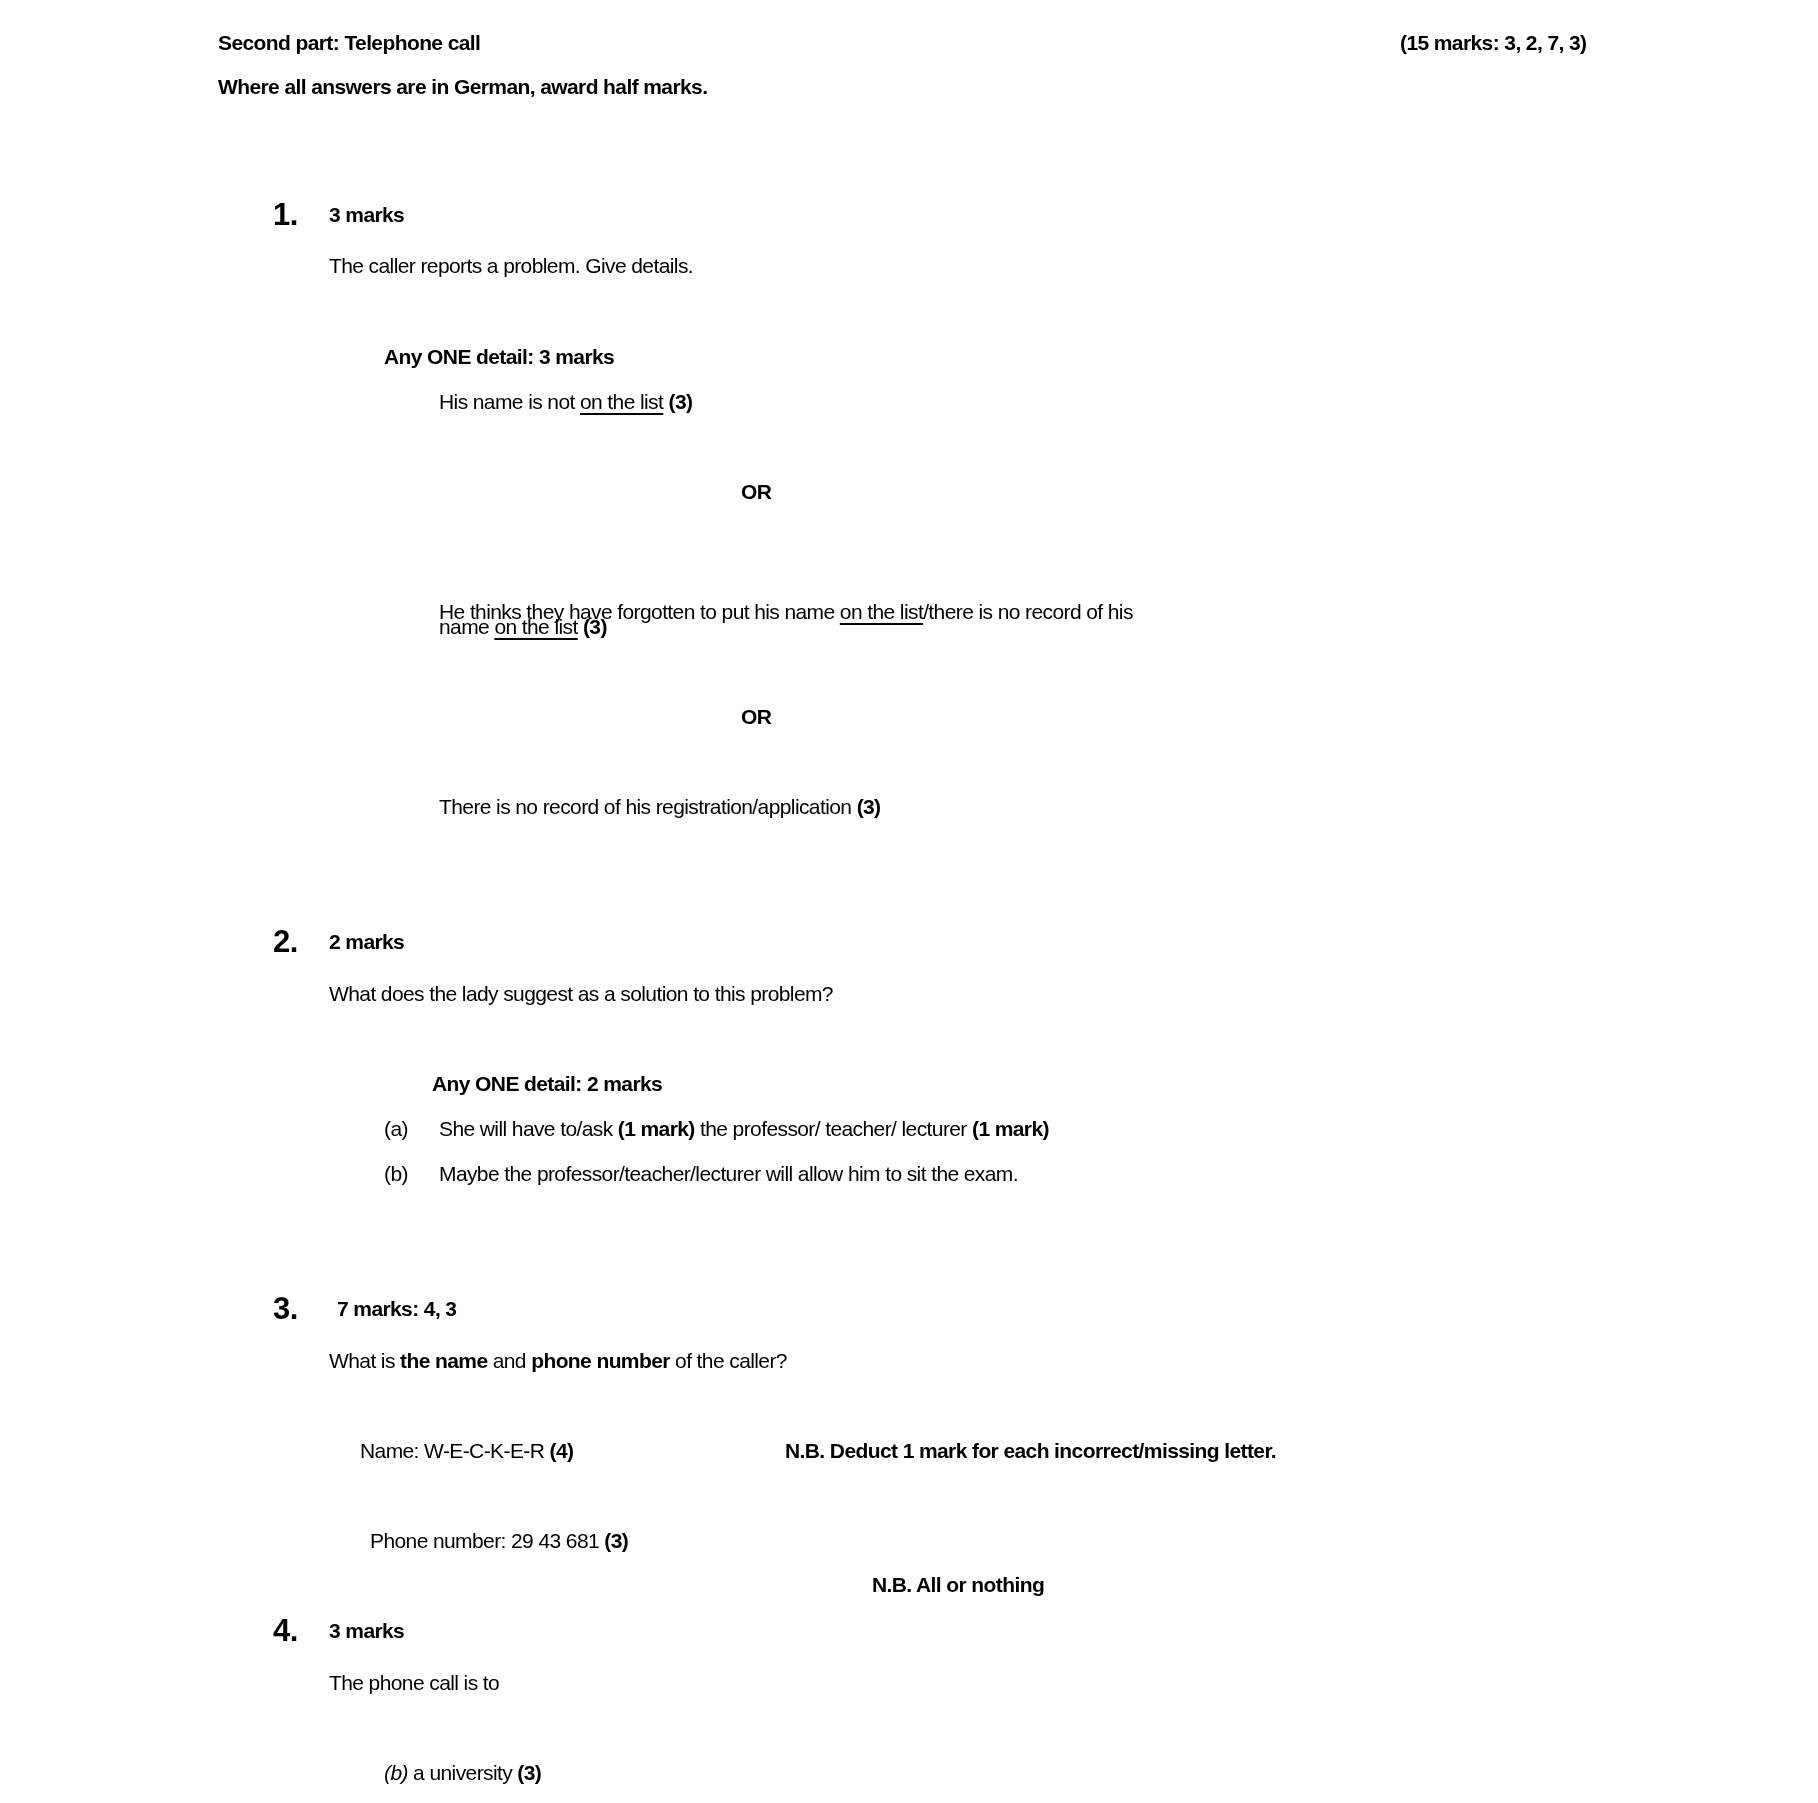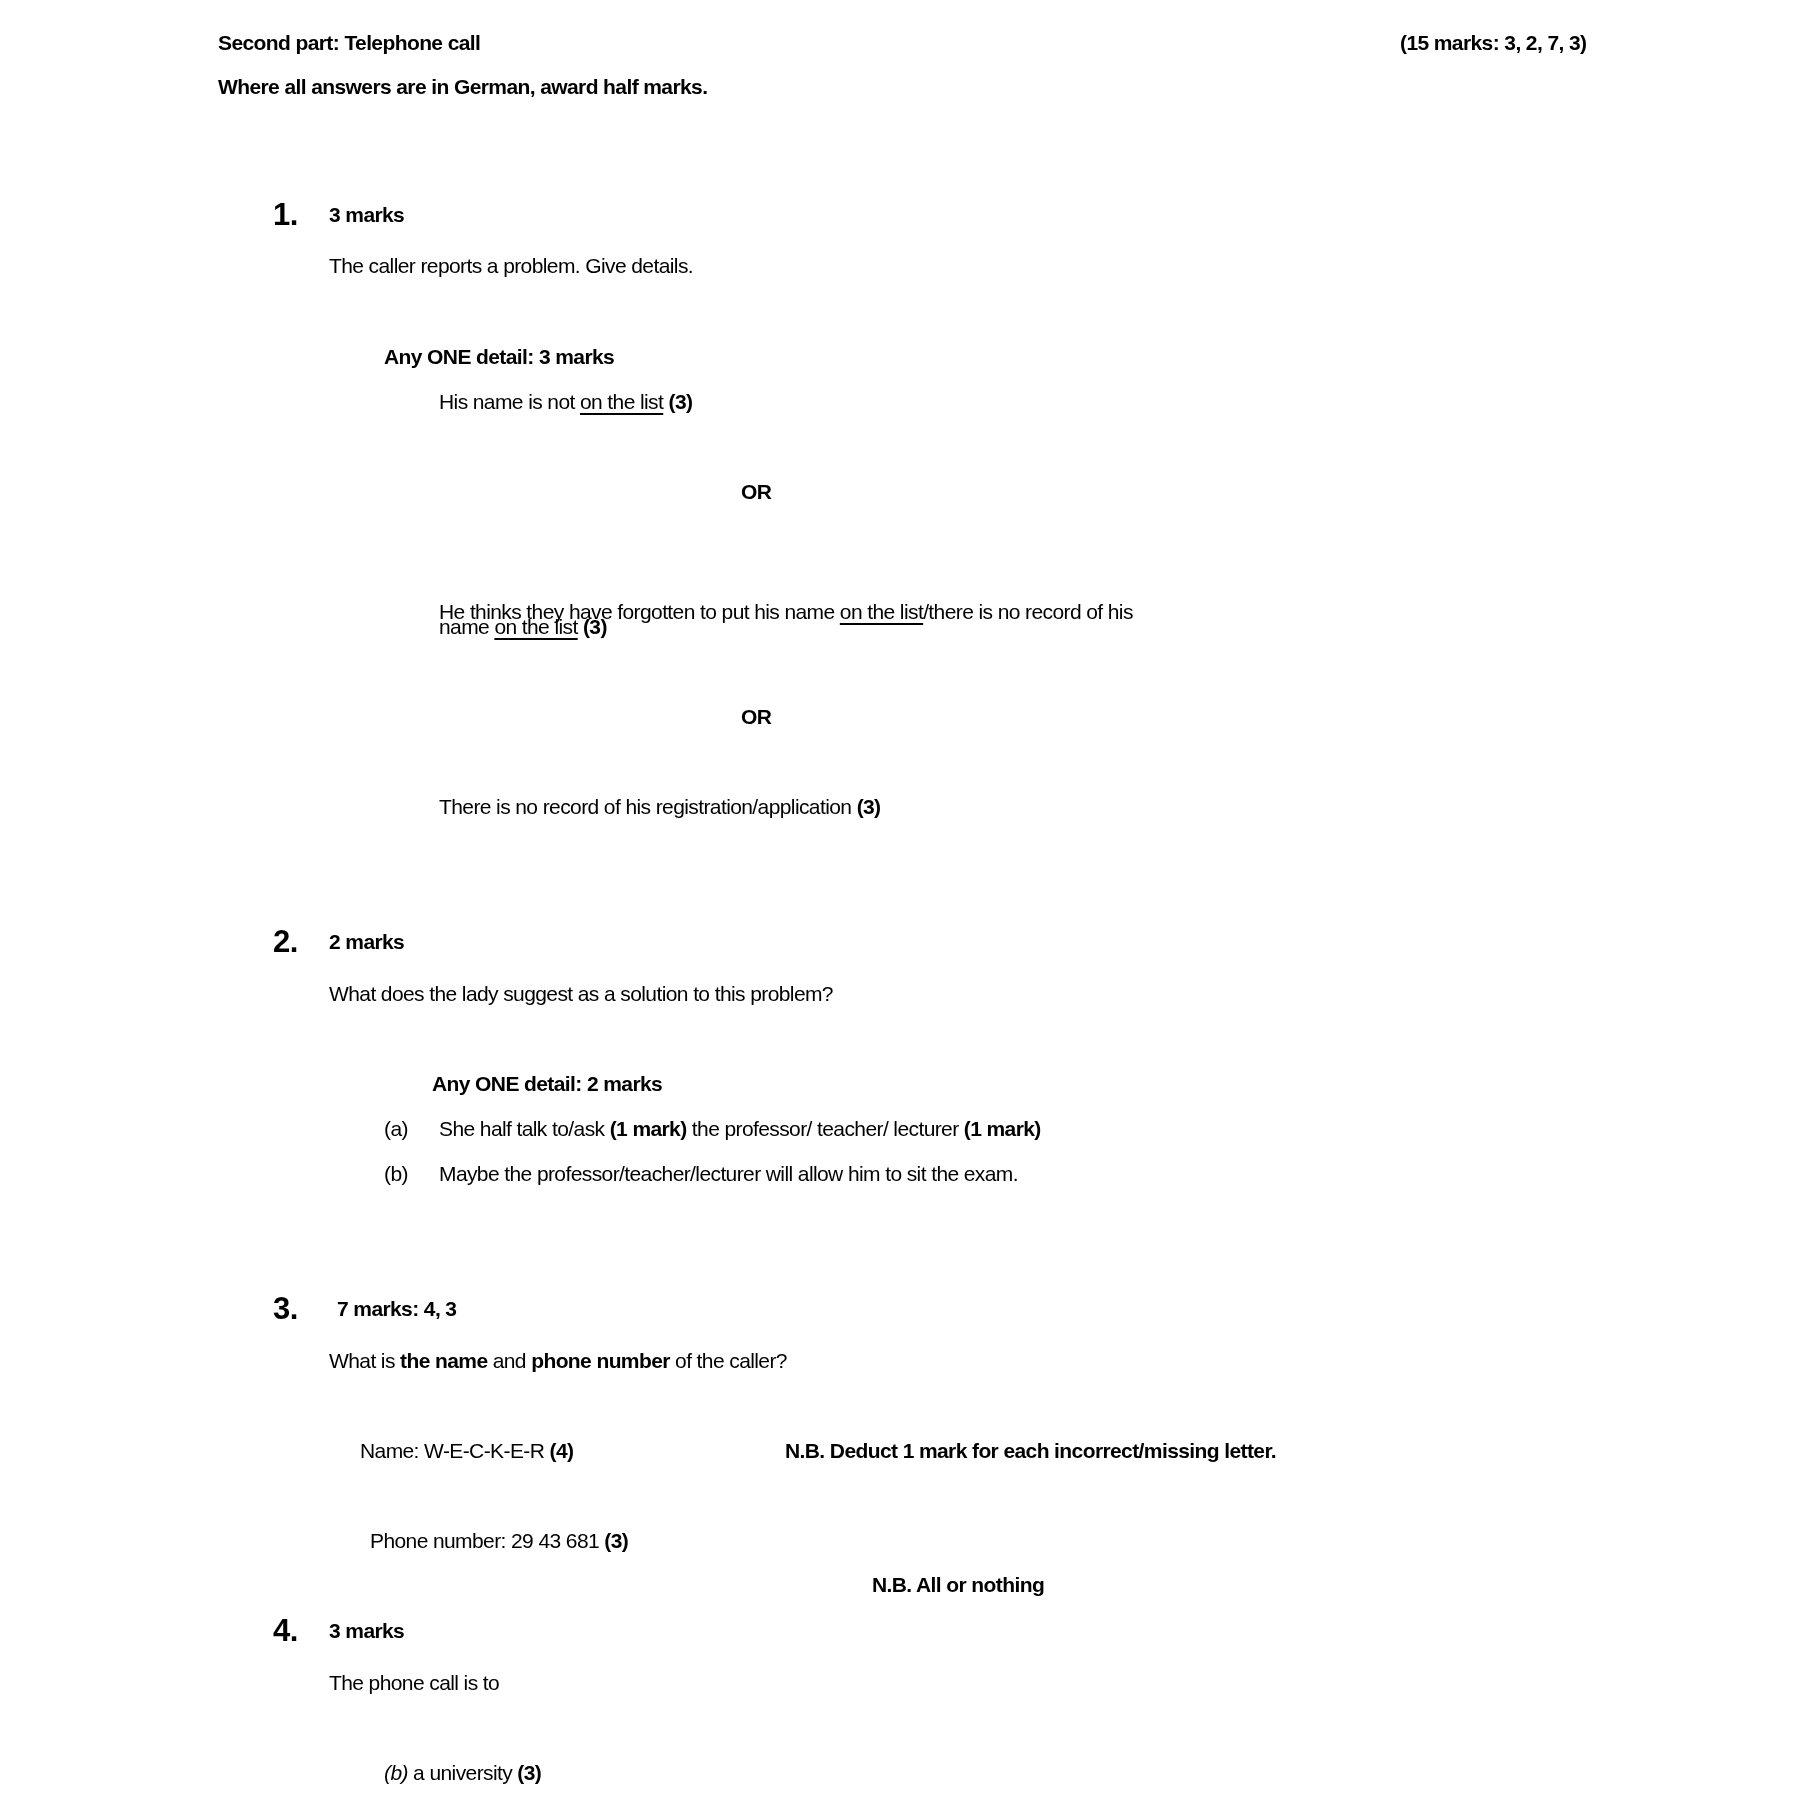--- a/index.html
+++ b/index.html
@@ -27,21 +27,21 @@
 <div class="t" style="left:439px;top:592px;"><span>He thinks they have forgotten to put his name </span><span class="u">on the list</span><span>/there is no record of his</span></div>
 <div class="t" style="left:439px;top:607px;"><span>name </span><span class="u">on the list</span> <span class="b">(3)</span></div>
 <div class="t b" style="left:741px;top:697px;">OR</div>
 <div class="t" style="left:439px;top:787px;"><span>There is no record of his registration/application </span><span class="b">(3)</span></div>
 
 <div class="num" style="left:273px;top:922px;">2.</div>
 <div class="t b" style="left:329px;top:922px;">2 marks</div>
 <div class="t" style="left:329px;top:974px;">What does the lady suggest as a solution to this problem?</div>
 <div class="t b" style="left:384px;top:1064px;margin-left:48px;">Any ONE detail: 2 marks</div>
 <div class="t" style="left:384px;top:1109px;">(a)</div>
-<div class="t" style="left:439px;top:1109px;"><span>She half talk to/ask </span><span class="b">(1 mark)</span><span> the professor/ teacher/ lecturer </span><span class="b">(1 mark)</span></div>
+<div class="t" style="left:439px;top:1109px;"><span>She will have to/ask </span><span class="b">(1 mark)</span><span> the professor/ teacher/ lecturer </span><span class="b">(1 mark)</span></div>
 <div class="t" style="left:384px;top:1154px;">(b)</div>
 <div class="t" style="left:439px;top:1154px;">Maybe the professor/teacher/lecturer will allow him to sit the exam.</div>
 
 <div class="num" style="left:273px;top:1289px;">3.</div>
 <div class="t b" style="left:337px;top:1289px;">7 marks: 4, 3</div>
 <div class="t" style="left:329px;top:1341px;"><span>What is </span><span class="b">the name</span><span> and </span><span class="b">phone number</span><span> of the caller?</span></div>
 <div class="t" style="left:360px;top:1431px;"><span>Name: W-E-C-K-E-R </span> <span class="b">(4)</span></div>
 <div class="t b" style="left:785px;top:1431px;">N.B. Deduct 1 mark for each incorrect/missing letter.</div>
 <div class="t" style="left:370px;top:1521px;"><span>Phone number: 29 43 681 </span> <span class="b">(3)</span></div>
 <div class="t b" style="left:872px;top:1521px;margin-top:44px;">N.B. All or nothing</div>

